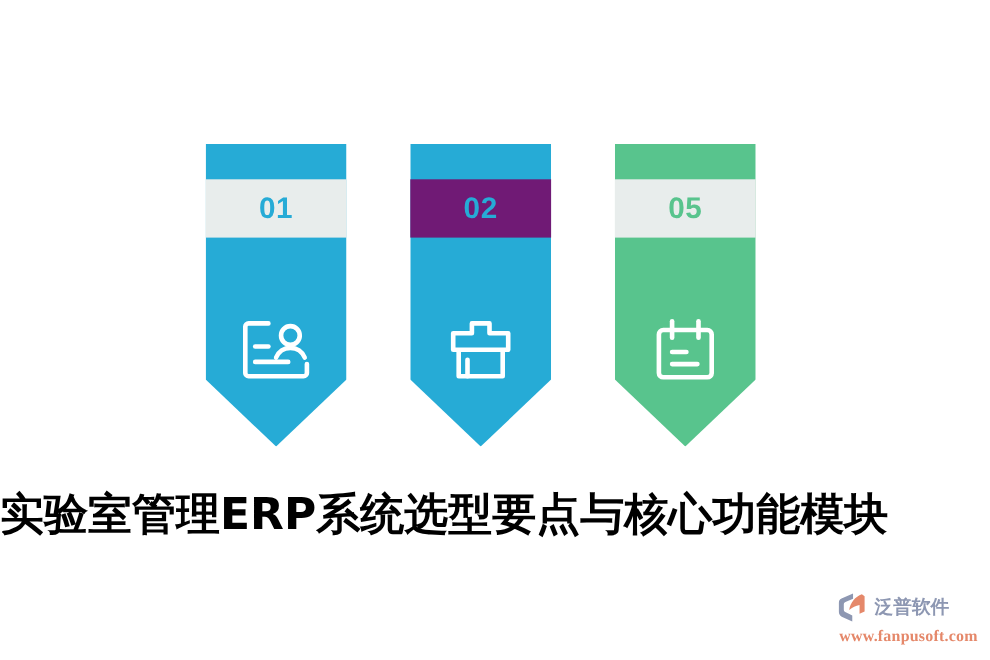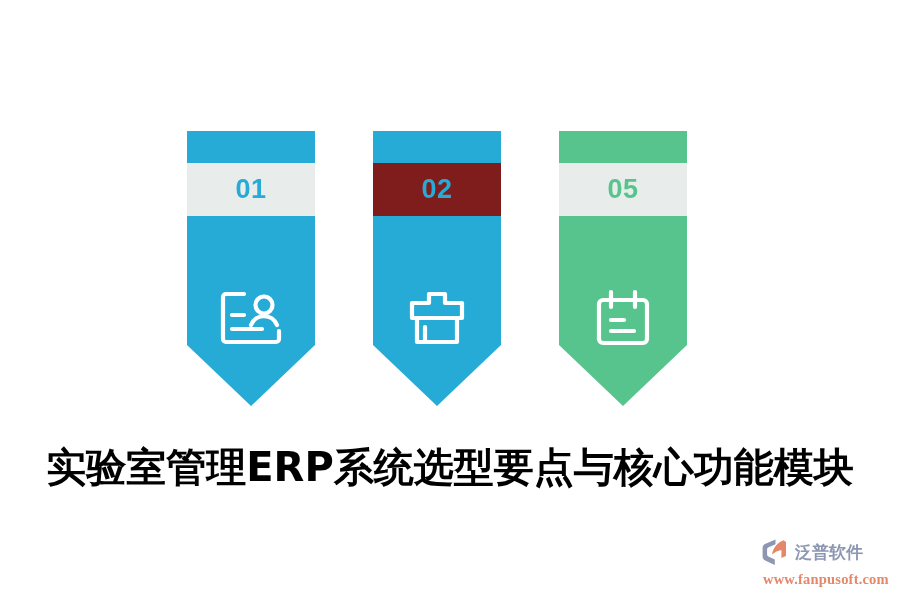--- a/index.html
+++ b/index.html
@@ -77,21 +77,21 @@
     align-items: center;
     justify-content: center;
   }
 
   
   .page-title {
     position: absolute;
     left: 0;
     top: 440px;
     width: 900px;
-    text-align: center;
+    text-align: left;
     font-size: 40px;
     font-weight: 700;
     color: #000000;
     letter-spacing: 0px;
     white-space: nowrap;
     font-family: "DejaVu Sans", "Liberation Sans", sans-serif;
   }
 
   
   .logo {
@@ -153,21 +153,21 @@
           <circle cx="44" cy="14" r="8.5"></circle>
           <path d="M31 34 a14 14 0 0 1 26 0"></path>
         </svg>
       </div>
     </div>
 
     <div class="banner">
       <svg class="banner-shape" viewBox="0 0 128 275" preserveAspectRatio="none">
         <polygon id="shape02" points="0,0 128,0 128,214 64,275 0,214" fill="#26abd6"></polygon>
       </svg>
-      <div class="banner-band" style="background: #7f1d1d;">
+      <div class="banner-band" style="background: #701a75;">
         <span class="banner-number" id="num02" style="color: rgb(38, 171, 214);">02</span>
       </div>
       <div class="banner-icon">
         <svg width="58" height="56" viewBox="0 0 58 56" fill="none" stroke="#ffffff" stroke-width="4.2" stroke-linecap="round" stroke-linejoin="round">
           <path d="M21 4 H37 V13 H54 V28 H4 V13 H21 Z"></path>
           <path d="M9 29 V52 H49 V29"></path>
           <line x1="17" y1="37" x2="17" y2="52"></line>
         </svg>
       </div>
     </div>

